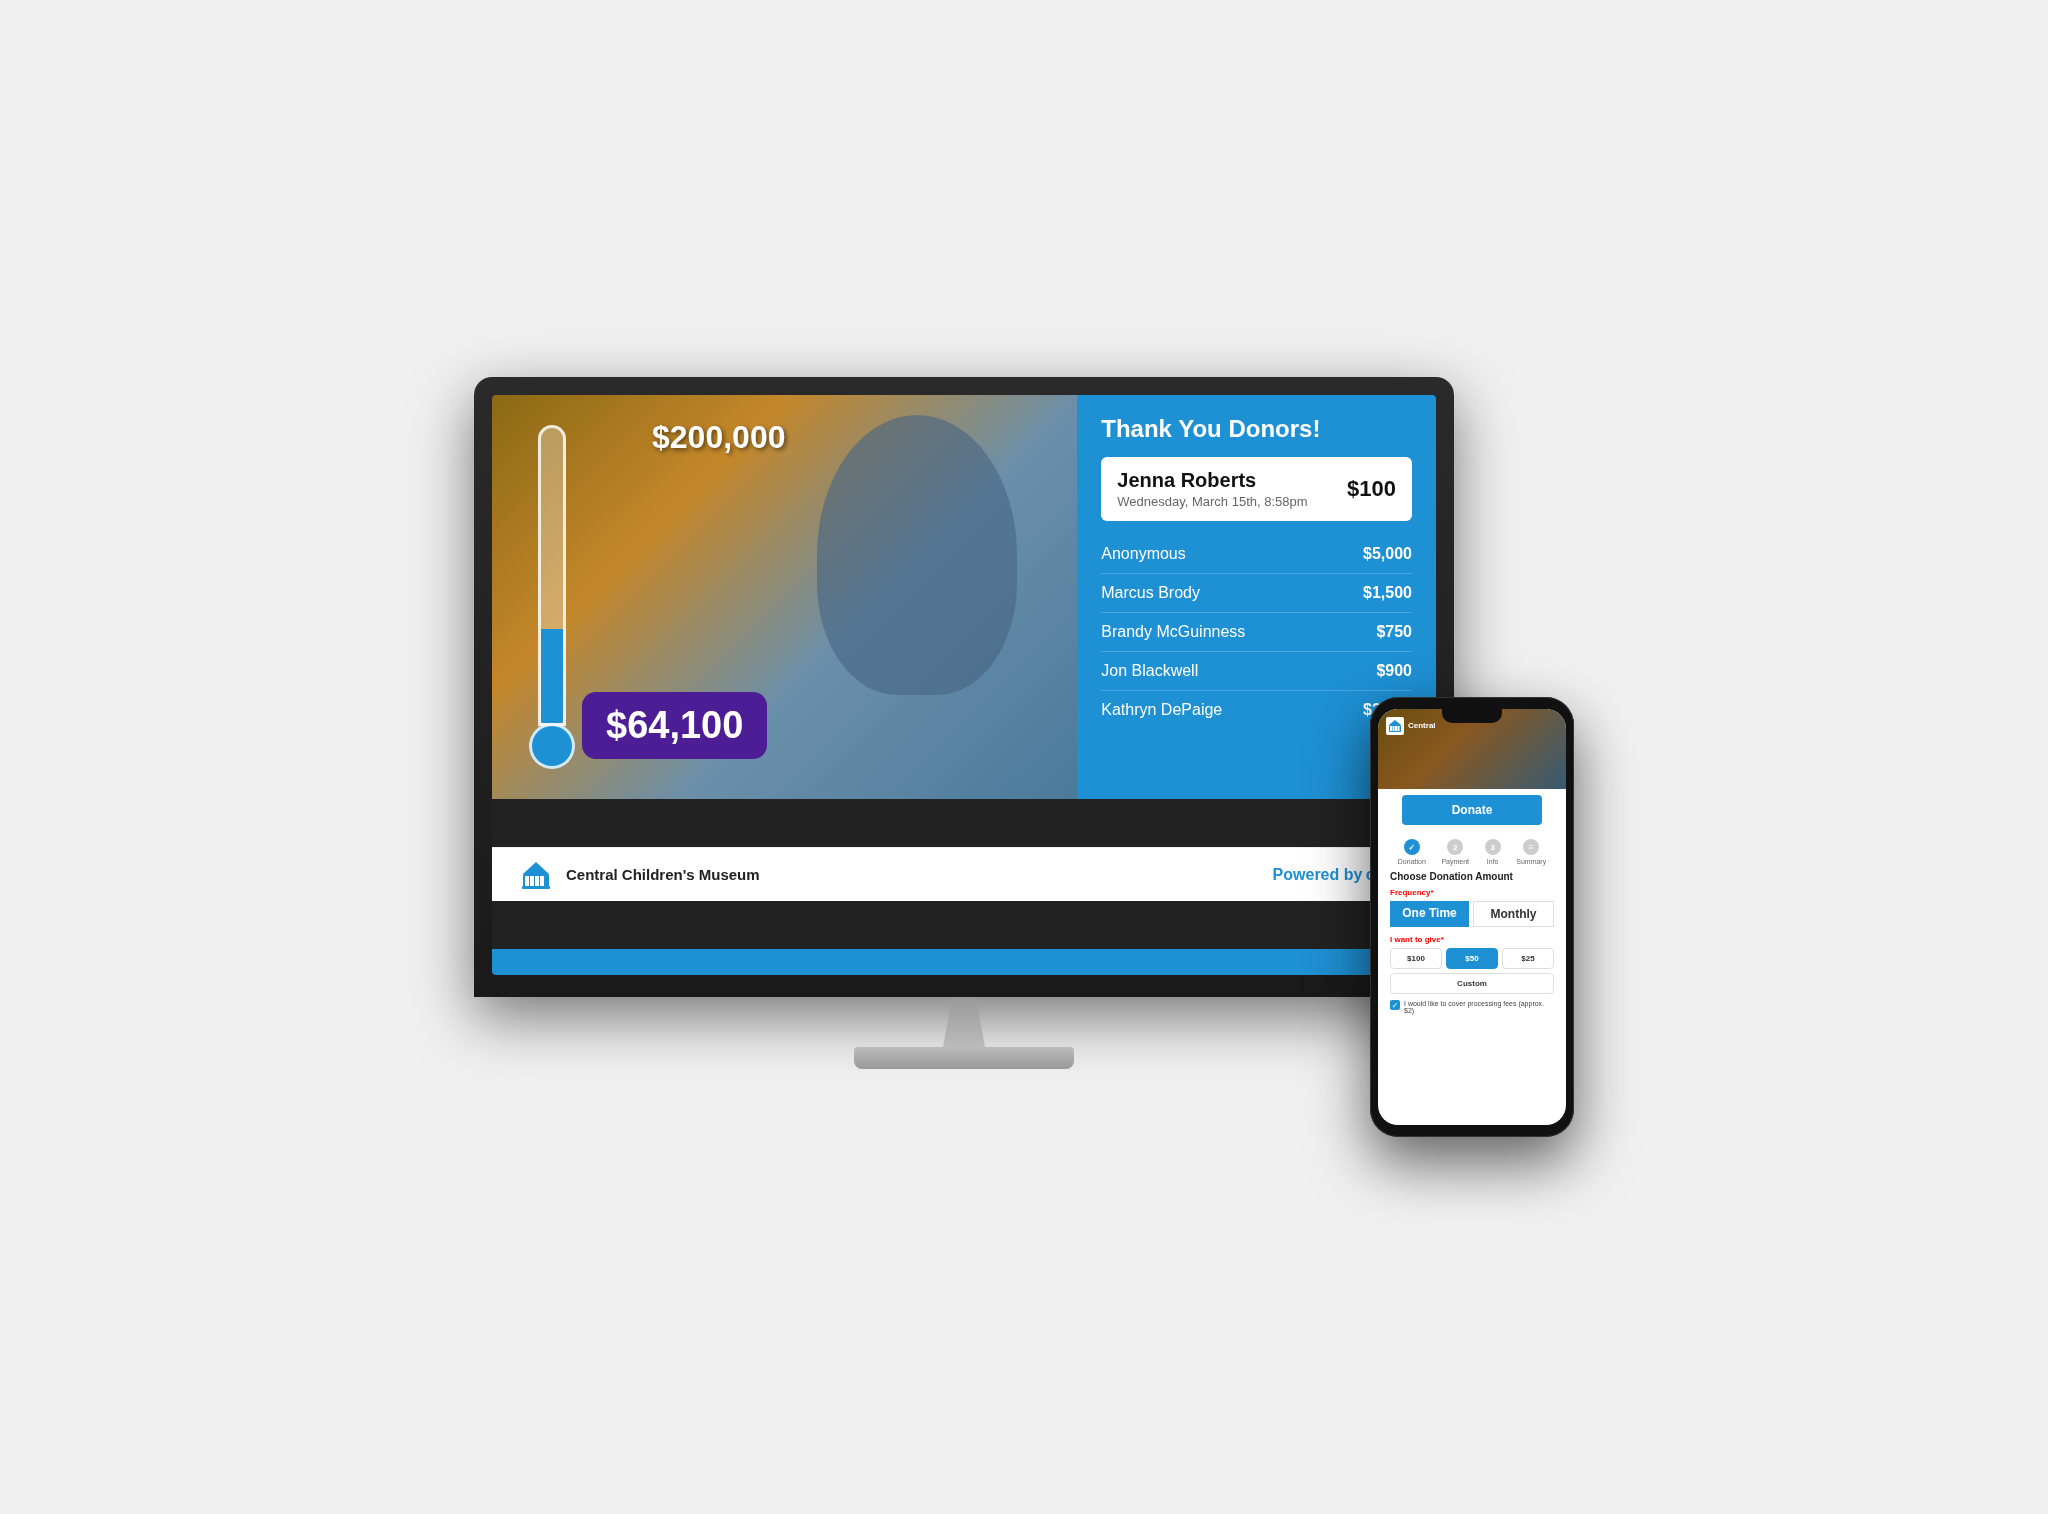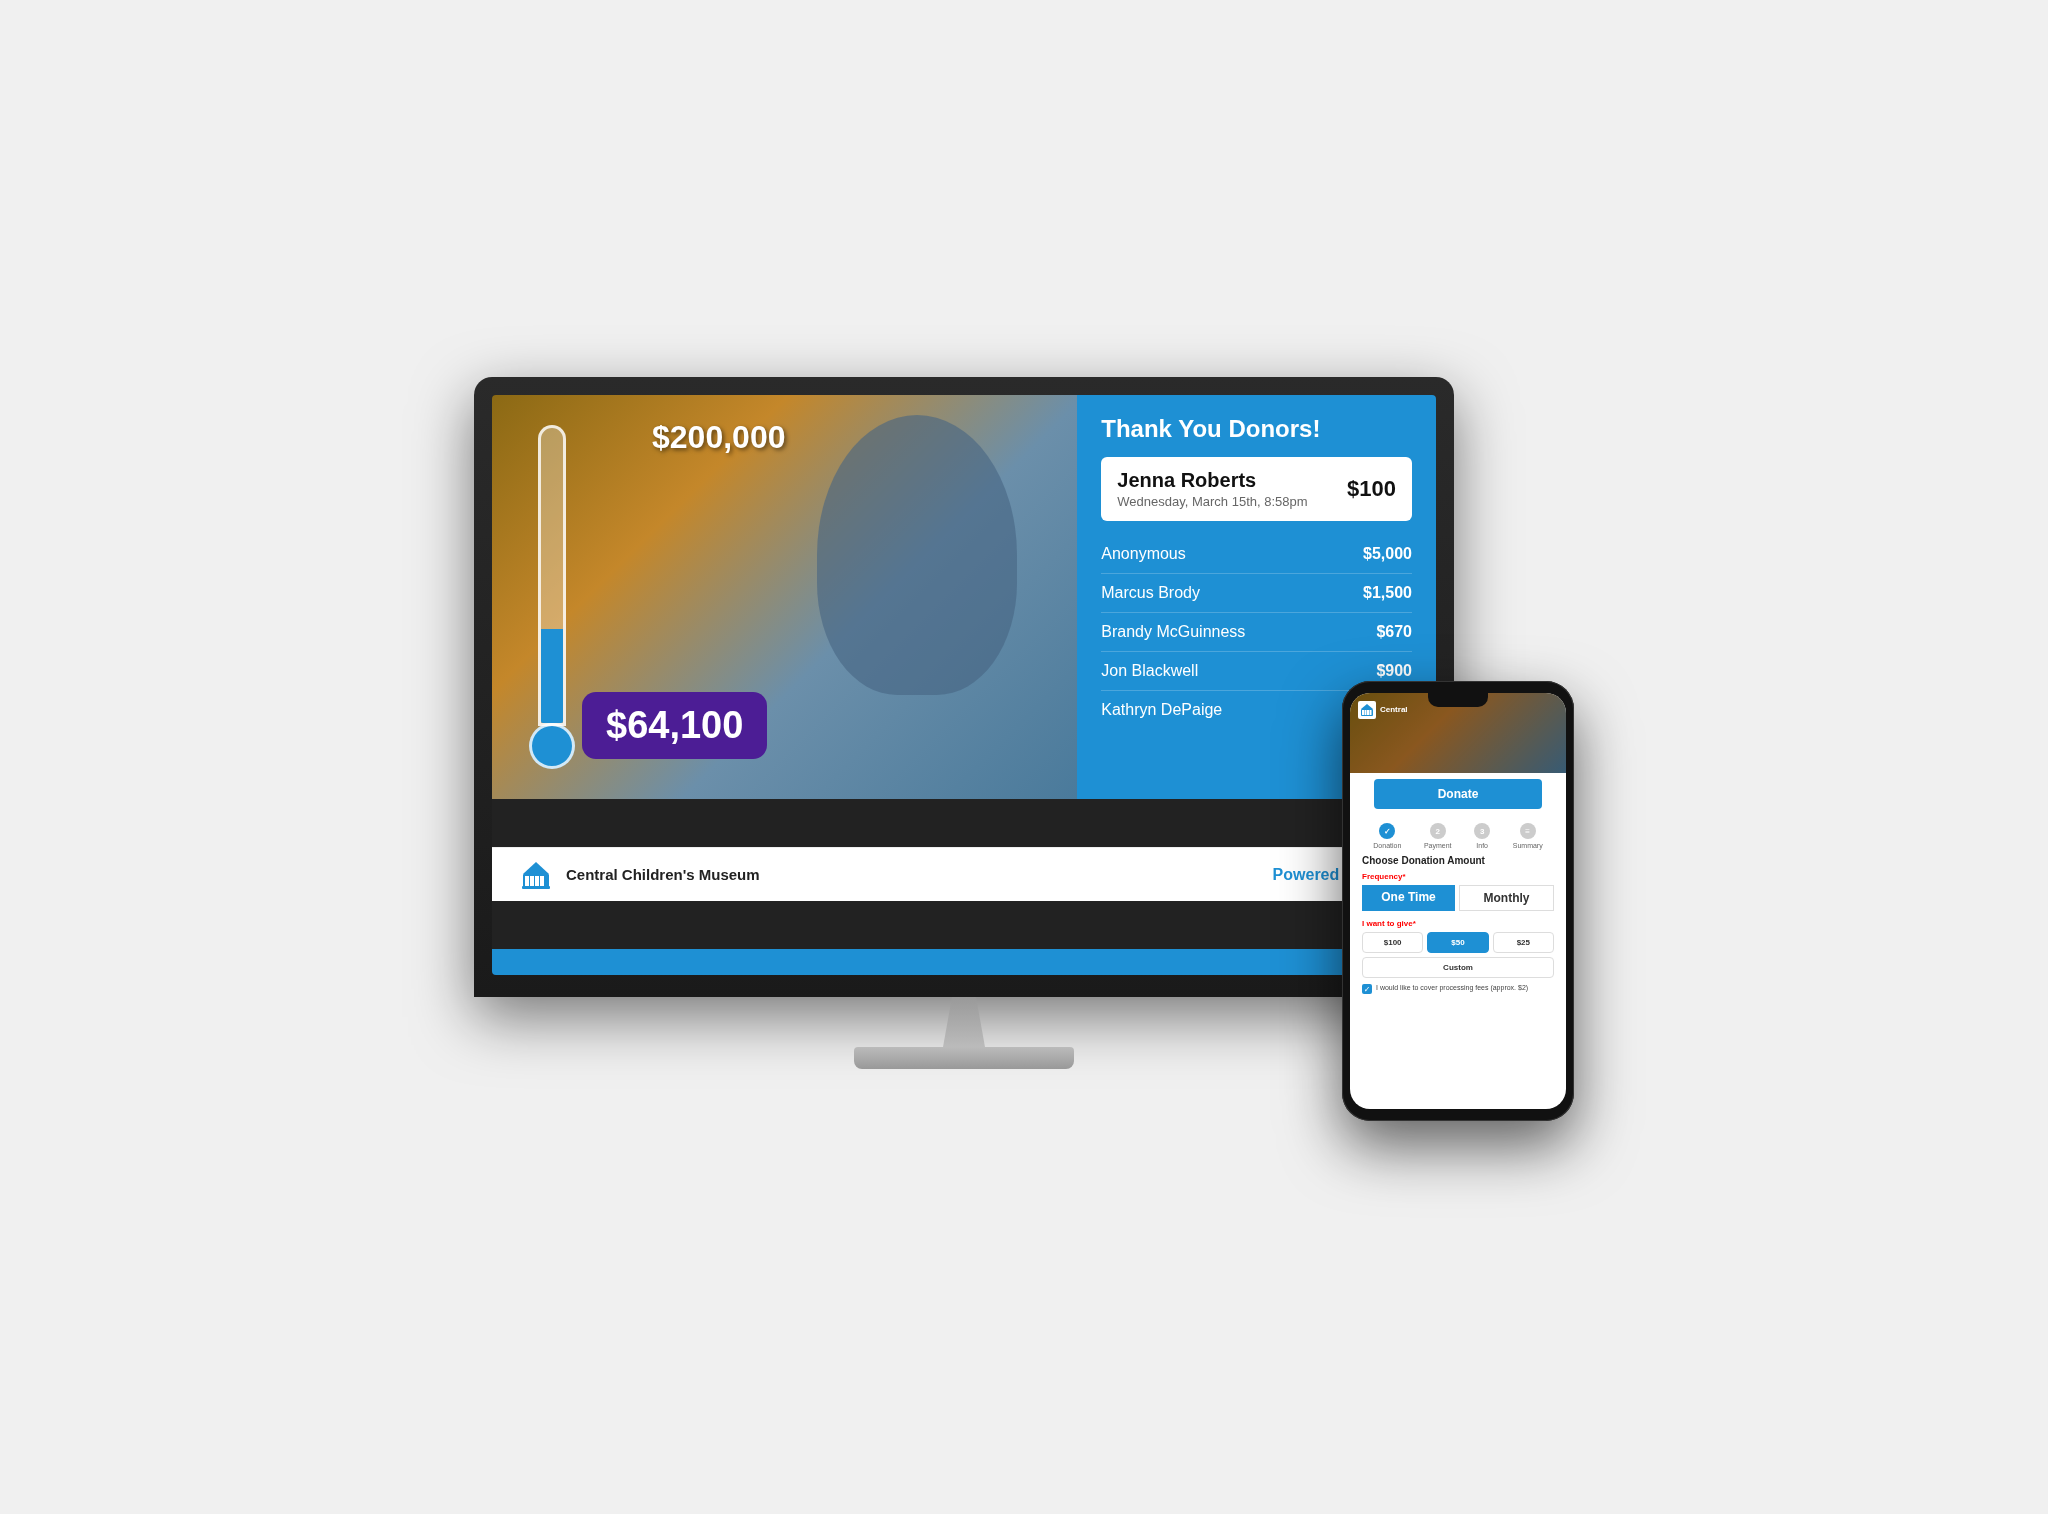--- a/index.html
+++ b/index.html
@@ -275,22 +275,22 @@
       width: 220px;
       height: 22px;
       background: linear-gradient(180deg, #bbb 0%, #999 100%);
       border-radius: 4px 4px 8px 8px;
     }
 
     
     .phone {
       position: absolute;
       right: 0;
-      bottom: 16px;
-      width: 232px;
+      bottom: 0;
+      width: 204px;
       height: 440px;
       z-index: 10;
     }
 
     .phone-bezel {
       background: #111;
       border-radius: 28px;
       padding: 12px 8px;
       width: 100%;
       height: 100%;
@@ -610,21 +610,21 @@
               <li>
                 <span class="donor-name">Anonymous</span>
                 <span class="donor-amount">$5,000</span>
               </li>
               <li>
                 <span class="donor-name">Marcus Brody</span>
                 <span class="donor-amount">$1,500</span>
               </li>
               <li>
                 <span class="donor-name">Brandy McGuinness</span>
-                <span class="donor-amount">$670</span>
+                <span class="donor-amount">$750</span>
               </li>
               <li>
                 <span class="donor-name">Jon Blackwell</span>
                 <span class="donor-amount">$900</span>
               </li>
               <li>
                 <span class="donor-name">Kathryn DePaige</span>
                 <span class="donor-amount">$2,500</span>
               </li>
             </ul>

